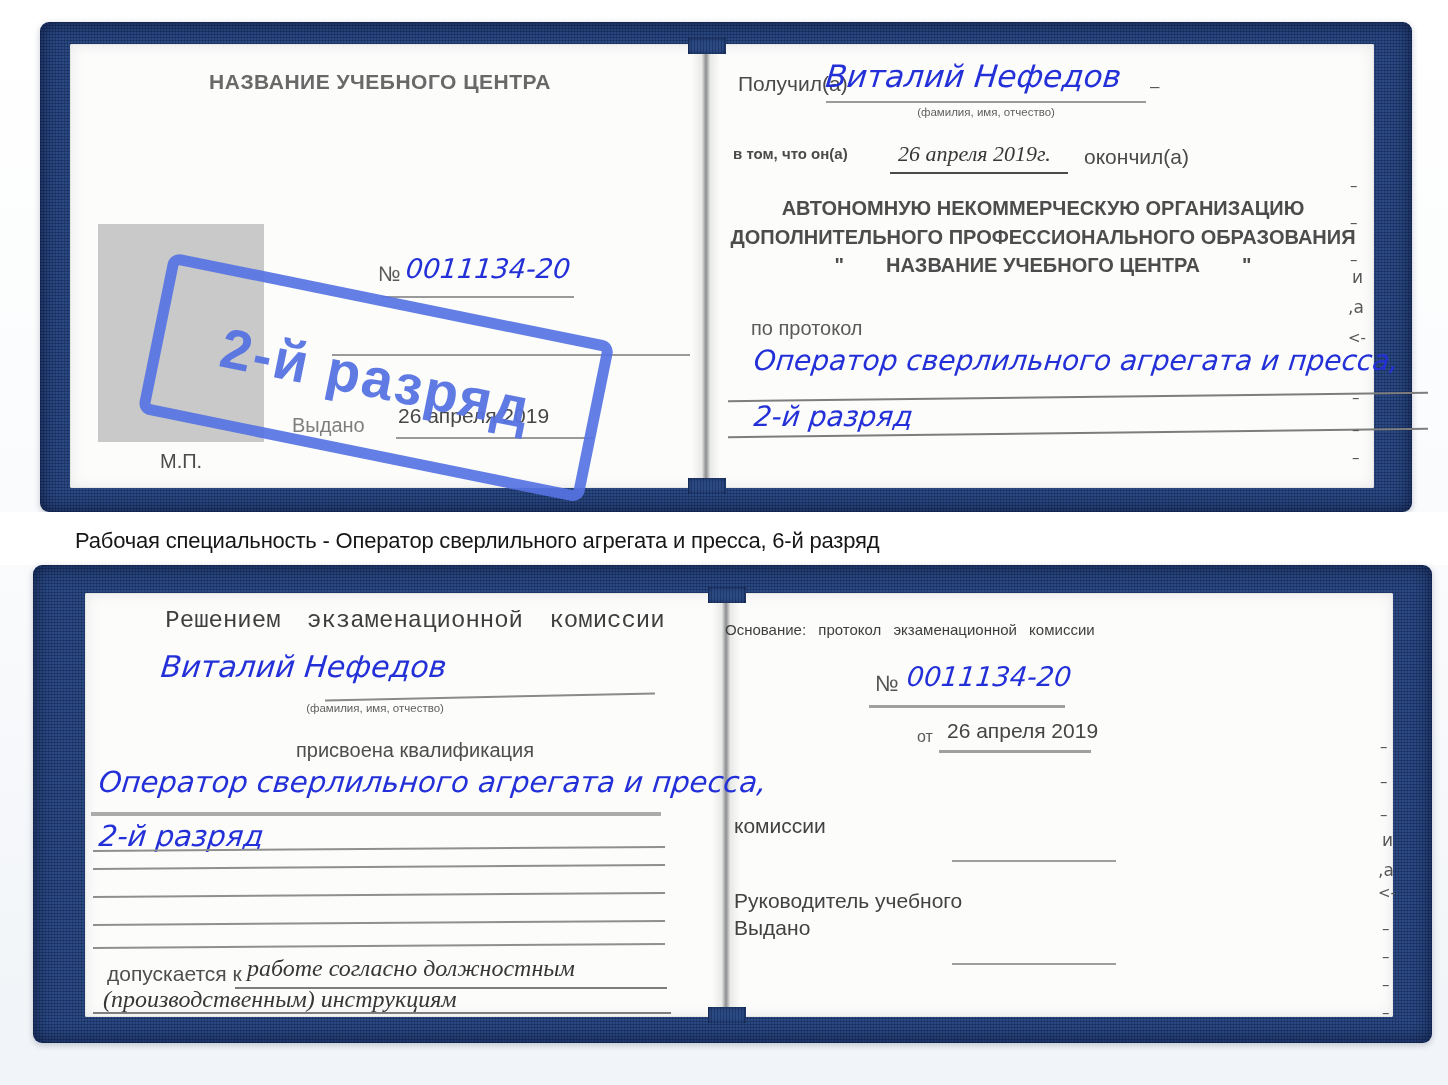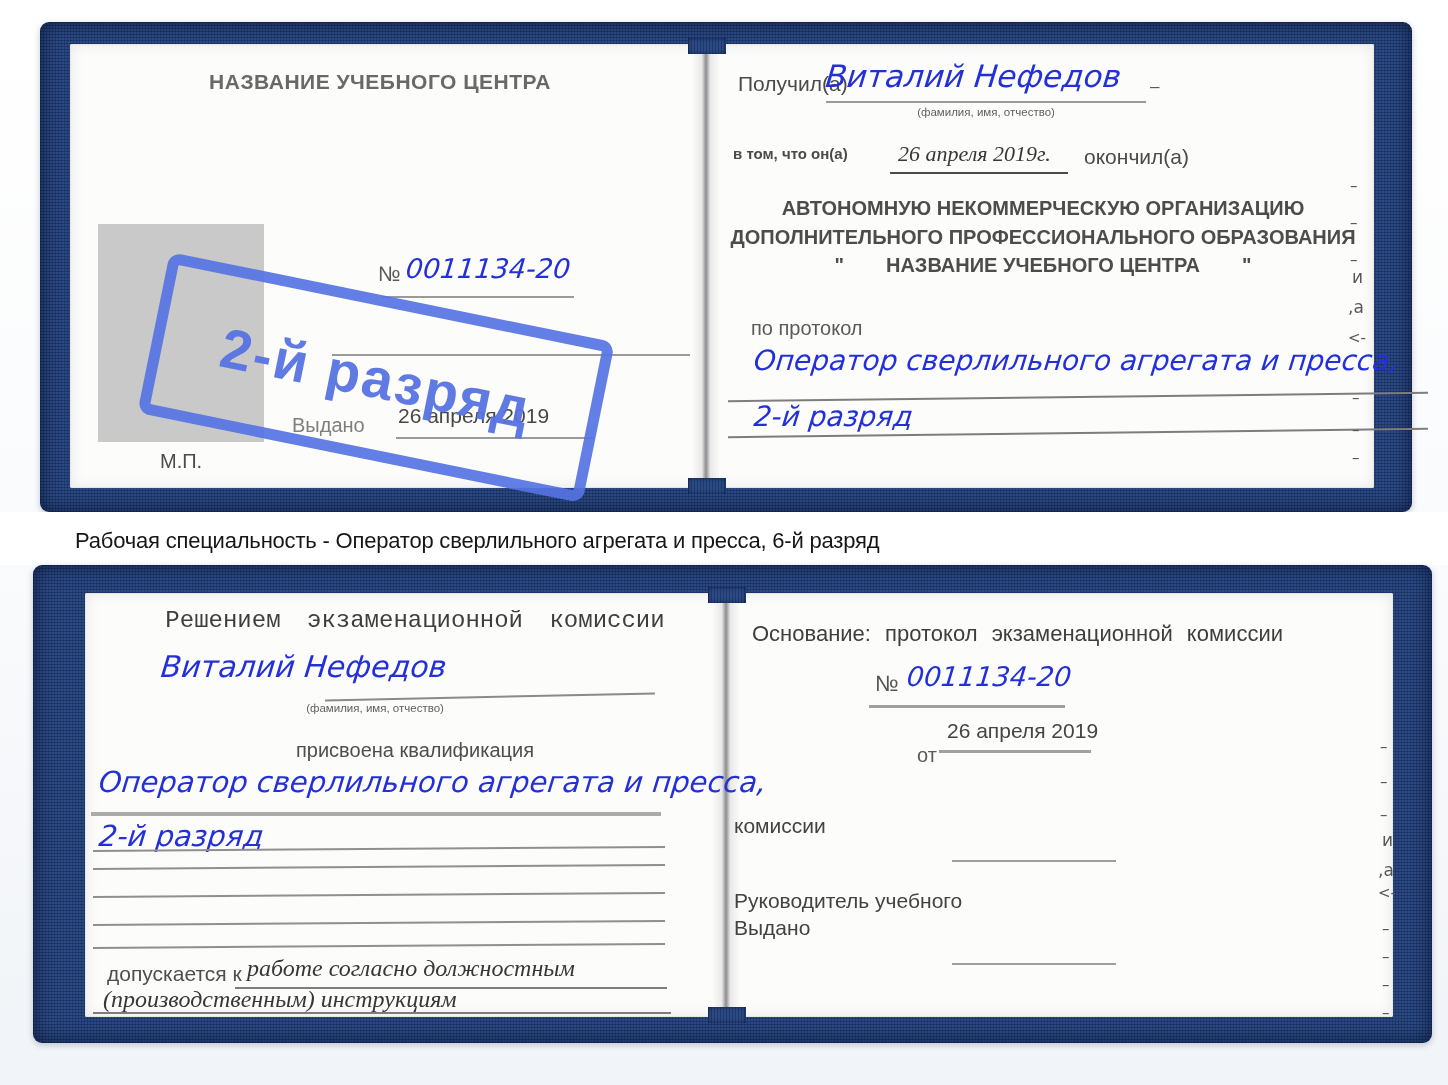--- a/index.html
+++ b/index.html
@@ -125,30 +125,30 @@
       <div class="rule" style="left:8px;top:301px;width:572px;background:#8f8f8f;transform:rotate(-0.4deg);"></div>
       <div class="rule" style="left:8px;top:329px;width:572px;background:#8f8f8f;transform:rotate(-0.4deg);"></div>
       <div class="rule" style="left:8px;top:352px;width:572px;background:#8f8f8f;transform:rotate(-0.4deg);"></div>
 
       <span class="lbl" style="left:22px;top:369px;font-size:21px;color:#4e4e4e;">допускается к</span>
       <span class="abs serifit" style="left:162px;top:362px;font-size:24px;">работе согласно должностным</span>
       <div class="rule" style="left:150px;top:394px;width:432px;background:#7d7d7d;"></div>
       <span class="abs serifit" style="left:18px;top:393px;font-size:24px;">(производственным) инструкциям</span>
       <div class="rule" style="left:8px;top:419px;width:578px;background:#7d7d7d;"></div>
 
-      <div class="lbl" style="left:667px;top:28px;font-size:22px;color:#3e3e3e;word-spacing:8px;">
+      <div class="lbl" style="left:640px;top:28px;font-size:15px;color:#3e3e3e;word-spacing:8px;">
         <span>Основание:</span>
         <span>протокол экзаменационной комиссии</span>
       </div>
 
       <span class="lbl" style="left:790px;top:78px;font-size:22px;color:#555;">№</span>
       <span class="abs hand" style="left:822px;top:68px;font-size:27px;">0011134-20</span>
       <div class="rule" style="left:784px;top:112px;width:196px;height:3px;background:#a0a0a0;"></div>
 
-      <span class="lbl" style="left:832px;top:151px;font-size:20px;color:#5a5a5a;">от</span>
+      <span class="lbl" style="left:832px;top:135px;font-size:16px;color:#5a5a5a;">от</span>
       <span class="lbl" style="left:862px;top:126px;font-size:21px;color:#454545;">26 апреля 2019</span>
       <div class="rule" style="left:854px;top:157px;width:152px;height:3px;background:#a0a0a0;"></div>
 
       <div class="lbl" style="left:649px;top:221px;font-size:21px;color:#424242;">комиссии</div>
       <div class="rule" style="left:867px;top:267px;width:164px;background:#9e9e9e;"></div>
 
       <div class="lbl" style="left:649px;top:296px;font-size:21px;color:#424242;">Руководитель учебного</div>
       <div class="lbl" style="left:649px;top:323px;font-size:21px;color:#424242;">Выдано</div>
       <div class="rule" style="left:867px;top:370px;width:164px;background:#9e9e9e;"></div>
 

